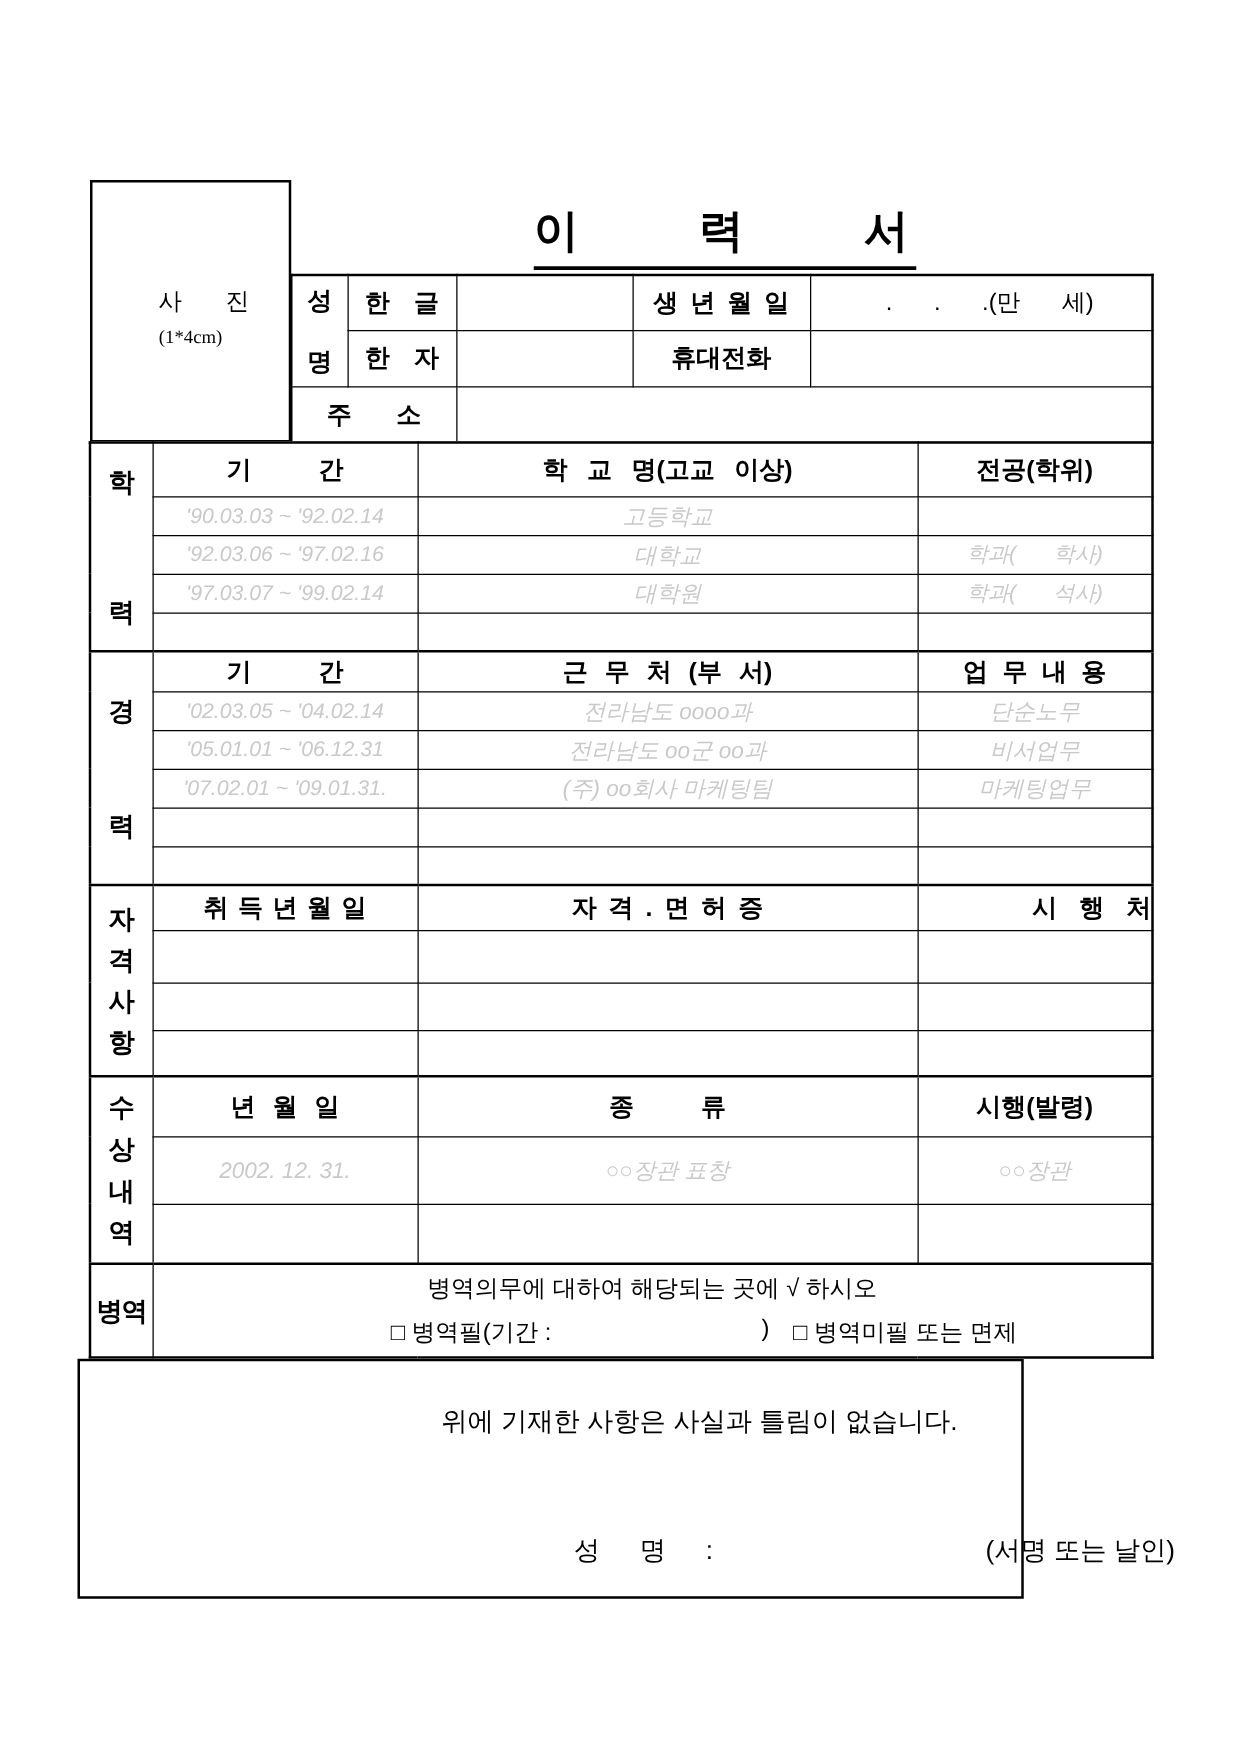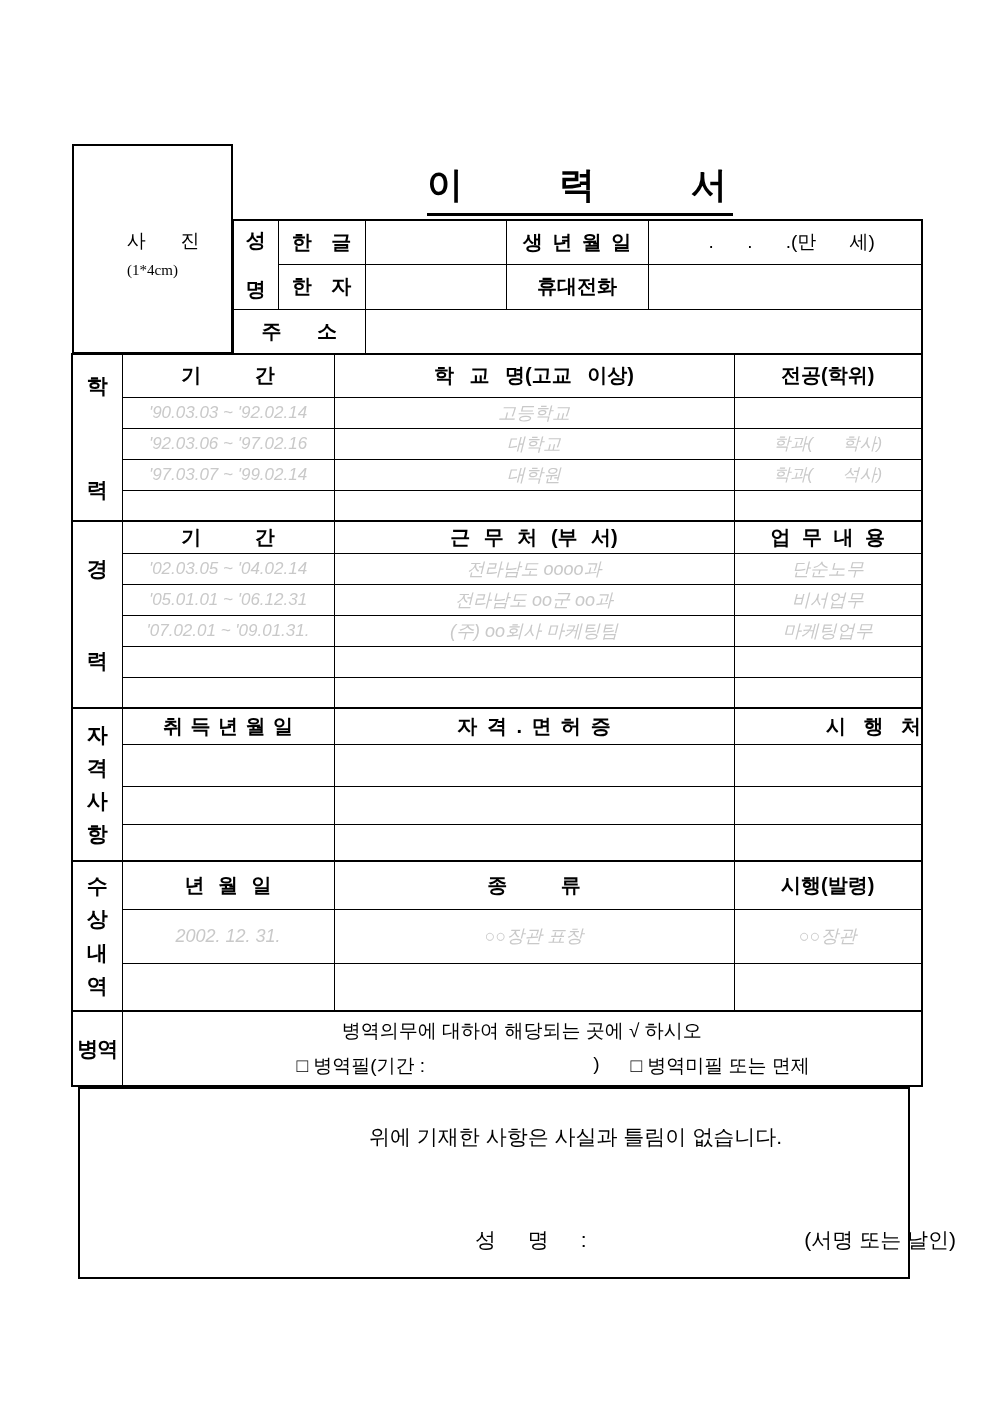--- a/index.html
+++ b/index.html
@@ -44,28 +44,28 @@
   .ws10 { word-spacing:10px; }
   .ws8  { word-spacing:8px; }
   .ws6  { word-spacing:6px; }
   .ws4  { word-spacing:4px; }
   .ws2  { word-spacing:2px; }
 
   .ph { color:#c9c9c9; font-style:italic; font-size:17px; font-weight:normal; }
   .ph-lg { font-size:18px; }
   .birth-value { font-size:19px; word-spacing:28px; padding-left:14px; }
 
-  .mil-cell { padding:6px 0; }
+  .mil-cell { padding:6px 16px; }
   .mil1 { font-size:19px; text-align:center; margin-bottom:9px; }
   .mil2 { font-size:19px; display:flex; justify-content:flex-start; padding-left:174px; white-space:nowrap; }
   .mil-paren { margin-left:168px; }
-  .mil-exempt { margin-left:31px; }
-
-  
-  .decl-box { position:absolute; left:78px; top:1087px; width:832px; height:192px; border:2px solid #000; background:#fff; }
+  .mil-exempt { margin-left:19px; }
+
+  
+  .decl-box { position:absolute; left:62px; top:1087px; width:757px; height:192px; border:2px solid #000; background:#fff; }
   .decl-statement { position:absolute; left:289px; top:34px; font-size:21px; white-space:nowrap; }
   .decl-date { position:absolute; left:567px; top:80px; font-size:21px; word-spacing:46px; white-space:nowrap; }
   .decl-name-row { position:absolute; left:395px; top:137px; font-size:21px; white-space:nowrap; }
   .decl-name-label { word-spacing:26px; }
   .decl-sign-note { margin-left:212px; }
 </style>
 </head>
 <body>
 
 <div class="page">

